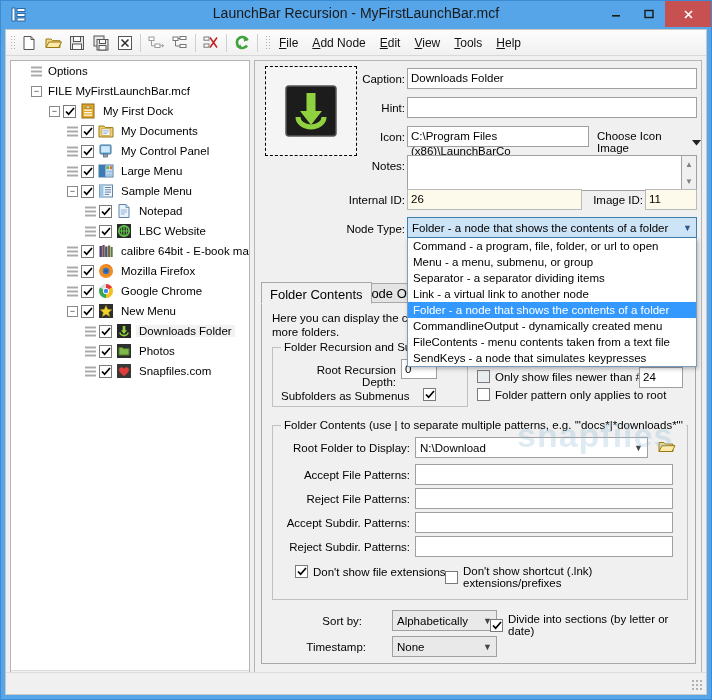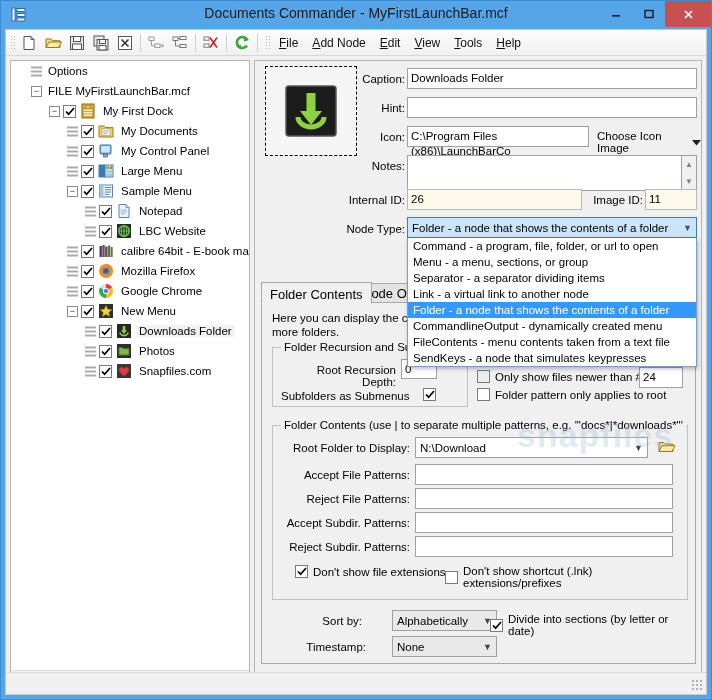--- a/index.html
+++ b/index.html
@@ -219,21 +219,21 @@
 
   <div class="titlebar">
     <div class="title-icon">
       <svg width="18" height="18" viewBox="0 0 18 18">
         <rect x="2" y="2" width="3" height="13" fill="#fff" stroke="#2a6aa8" stroke-width="1"></rect>
         <rect x="7" y="2.5" width="8" height="3" fill="#fff" stroke="#2a6aa8" stroke-width="1"></rect>
         <rect x="7" y="7.5" width="8" height="3" fill="#fff" stroke="#2a6aa8" stroke-width="1"></rect>
         <rect x="7" y="12" width="8" height="3" fill="#fff" stroke="#2a6aa8" stroke-width="1"></rect>
       </svg>
     </div>
-    <div class="title-text">Documents Commander - MyFirstLaunchBar.mcf</div>
+    <div class="title-text">LaunchBar Recursion - MyFirstLaunchBar.mcf</div>
     <div class="win-btns">
       <div class="win-btn">
         <svg width="12" height="12" viewBox="0 0 12 12">
             <rect x="2" y="7" width="8" height="1.6" fill="#1a1a1a"></rect>
           </svg>
       </div>
       <div class="win-btn">
         <svg width="12" height="12" viewBox="0 0 12 12">
             <rect x="2" y="2.5" width="8" height="7" fill="none" stroke="#1a1a1a" stroke-width="1.4"></rect>
           </svg>
@@ -643,21 +643,21 @@
       <div class="lbl" style="left:330px; top:133px; width:58px;">Image ID:</div>
       <div class="tb readonly" style="left:390px; top:128px; width:52px; height:21px;">11</div>
 
       <div class="lbl" style="left:80px; top:162px; width:70px;">Node Type:</div>
       <div class="combo-closed" style="left:152px; top:156px; width:290px; height:21px;">
         <span>Folder - a node that shows the contents of a folder</span>
         <span class="combo-arrow">▼</span>
       </div>
       <div class="combo-list" id="node-type-list" style="left:152px; top:177px; width:290px;">
           <div class="combo-opt">Command - a program, file, folder, or url to open</div>
-          <div class="combo-opt">Menu - a menu, sections, or group</div>
+          <div class="combo-opt">Menu - a menu, submenu, or group</div>
           <div class="combo-opt">Separator - a separator dividing items</div>
           <div class="combo-opt">Link - a virtual link to another node</div>
           <div class="combo-opt sel">Folder - a node that shows the contents of a folder</div>
           <div class="combo-opt">CommandlineOutput - dynamically created menu</div>
           <div class="combo-opt">FileContents - menu contents taken from a text file</div>
           <div class="combo-opt">SendKeys - a node that simulates keypresses</div>
         </div>
 
       <div class="tabstrip">
         <div class="tab active" style="left:0;">Folder Contents</div>

